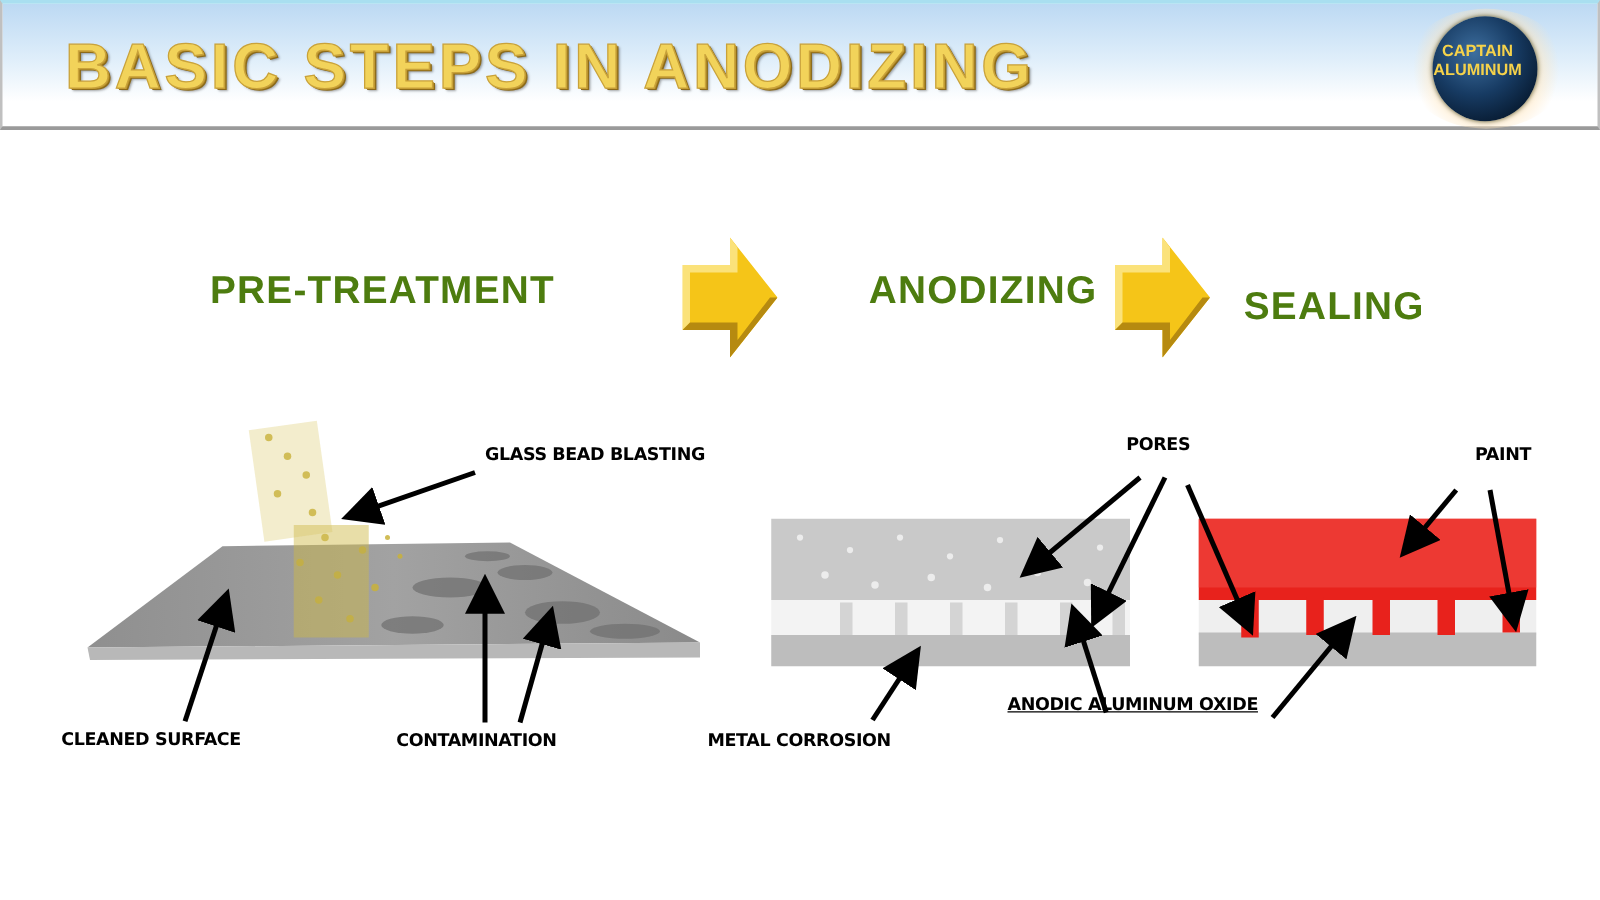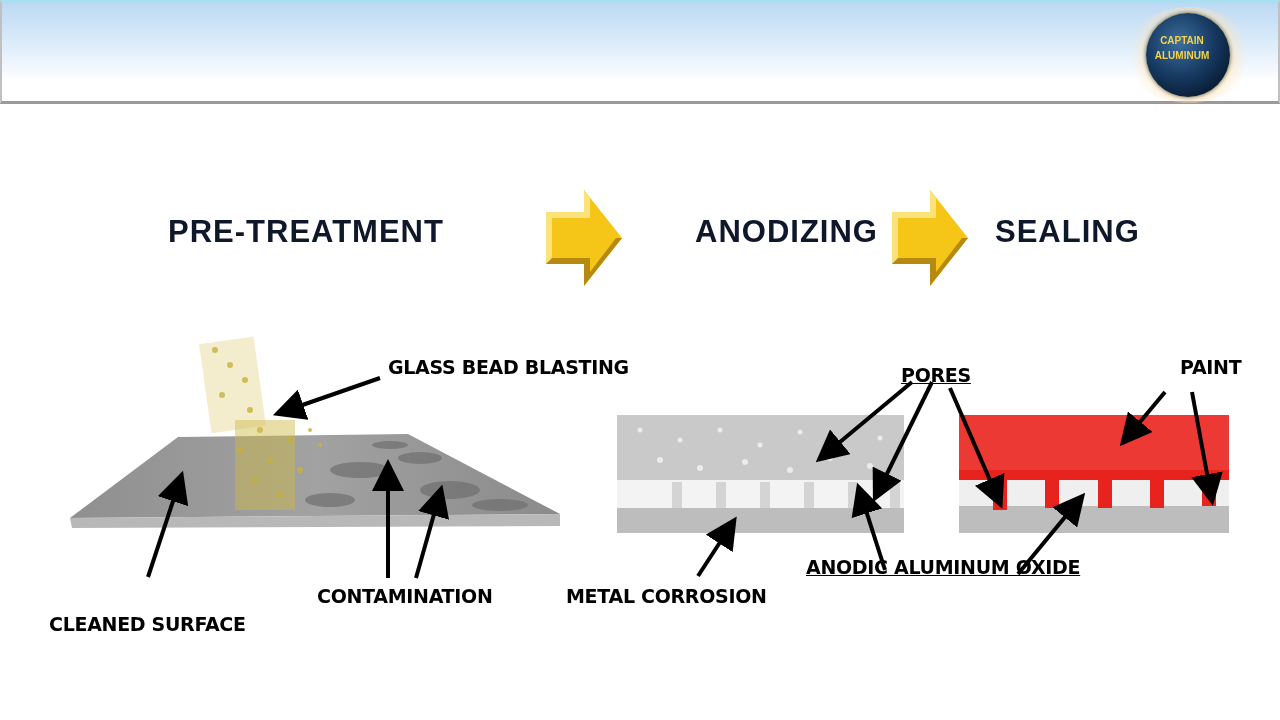--- a/index.html
+++ b/index.html
@@ -13,32 +13,33 @@
            font-weight:bold; font-size:51px; letter-spacing:3px; color:#f2d35a;
            text-shadow: 1px 1px 0 #b8912a, 2px 2px 0 #8c6a1a, 3px 3px 2px rgba(0,0,0,0.35);
            -webkit-text-stroke:1px #c9a23a; }
   .logo { position:absolute; left:1122px; top:4px; width:130px; height:96px; }
   .logo-glow { position:absolute; left:0; top:0; width:130px; height:96px; border-radius:50%;
                background:radial-gradient(circle, rgba(255,210,120,0.9) 30%, rgba(255,230,190,0.5) 55%, rgba(255,255,255,0) 72%); }
   .logo-globe { position:absolute; left:22px; top:6px; width:84px; height:84px; border-radius:50%;
                 background:radial-gradient(circle at 40% 35%, #3d6e9e 0%, #173b63 45%, #071a30 80%);
                 box-shadow:0 0 4px #553; }
   .logo-text { position:absolute; left:22px; top:26px; width:72px; text-align:center;
-               font-size:10px; line-height:15px; color:#f5d24a; font-weight:bold; }
+               font-size:13px; line-height:15px; color:#f5d24a; font-weight:bold; }
   .step { position:absolute; top:214px; font-family:"Liberation Sans", sans-serif; font-weight:bold;
-          font-size:31px; color:#0f172a; letter-spacing:1px; }
+          font-size:31px; color:#4d7c0f; letter-spacing:1px; }
   .arrow { position:absolute; top:190px; width:76px; height:96px; }
-  .label { position:absolute; font-family:"DejaVu Sans", sans-serif; font-size:19px; color:#000;
+  .label { position:absolute; font-family:"DejaVu Sans", sans-serif; font-size:14px; color:#000;
            font-weight:bold; letter-spacing:-0.3px; white-space:nowrap; }
   svg.overlay { position:absolute; left:0; top:0; }
 </style>
 </head>
 <body>
 
 <div class="banner">
+  <div class="title">BASIC STEPS IN ANODIZING</div>
   <div class="logo">
     <div class="logo-glow"></div>
     <div class="logo-globe"></div>
     <div class="logo-text">
       <div>CAPTAIN</div>
       <div>ALUMINUM</div>
     </div>
   </div>
 </div>
 
@@ -47,21 +48,21 @@
   <polygon points="0,22 38,22 38,0 76,48 38,96 38,74 0,74" fill="#f5c518"></polygon>
   <polygon points="0,22 38,22 38,0 44,8 44,28 6,28 6,68 0,74" fill="#fbe27a"></polygon>
   <polygon points="0,74 38,74 38,96 76,48 70,48 44,82 44,68 6,68" fill="#b68a10"></polygon>
 </svg>
 <div class="step" style="left:695px;">ANODIZING</div>
 <svg class="arrow" style="left:892px;" viewBox="0 0 76 96">
   <polygon points="0,22 38,22 38,0 76,48 38,96 38,74 0,74" fill="#f5c518"></polygon>
   <polygon points="0,22 38,22 38,0 44,8 44,28 6,28 6,68 0,74" fill="#fbe27a"></polygon>
   <polygon points="0,74 38,74 38,96 76,48 70,48 44,82 44,68 6,68" fill="#b68a10"></polygon>
 </svg>
-<div class="step" style="left:995px;">SEALING</div>
+<div class="step" style="left:995px;margin-top:13px;">SEALING</div>
 
 <svg class="overlay" width="1280" height="720" viewBox="0 0 1280 720">
   <defs>
     <linearGradient id="plateTop" x1="0" x2="1" y1="0" y2="0">
       <stop offset="0" stop-color="#8f8f8f"></stop>
       <stop offset="0.5" stop-color="#a2a2a2"></stop>
       <stop offset="1" stop-color="#8a8a8a"></stop>
     </linearGradient>
     <marker id="ah" markerWidth="8" markerHeight="8" refX="4" refY="4" orient="auto" markerUnits="strokeWidth">
       <path d="M0,0 L8,4 L0,8 z" fill="#000"></path>
@@ -153,18 +154,18 @@
     <line x1="698" y1="576" x2="728" y2="530"></line>
     <line x1="885" y1="570" x2="862" y2="498"></line>
     <line x1="950" y1="388" x2="996" y2="494"></line>
     <line x1="1165" y1="392" x2="1130" y2="434"></line>
     <line x1="1192" y1="392" x2="1210" y2="490"></line>
     <line x1="1018" y1="574" x2="1075" y2="505"></line>
   </g>
 </svg>
 
 <div class="label" style="left:388px; top:356px;">GLASS BEAD BLASTING</div>
-<div class="label" style="left:49px; top:584px;margin-top:29px;">CLEANED SURFACE</div>
+<div class="label" style="left:49px; top:584px;">CLEANED SURFACE</div>
 <div class="label" style="left:317px; top:585px;">CONTAMINATION</div>
-<div class="label" style="left:901px; top:364px;text-decoration:underline;">PORES</div>
+<div class="label" style="left:901px; top:348px;">PORES</div>
 <div class="label" style="left:566px; top:585px;">METAL CORROSION</div>
 <div class="label" style="left:806px; top:556px;text-decoration:underline;">ANODIC ALUMINUM OXIDE</div>
 <div class="label" style="left:1180px; top:356px;">PAINT</div>
 
 </body></html>

